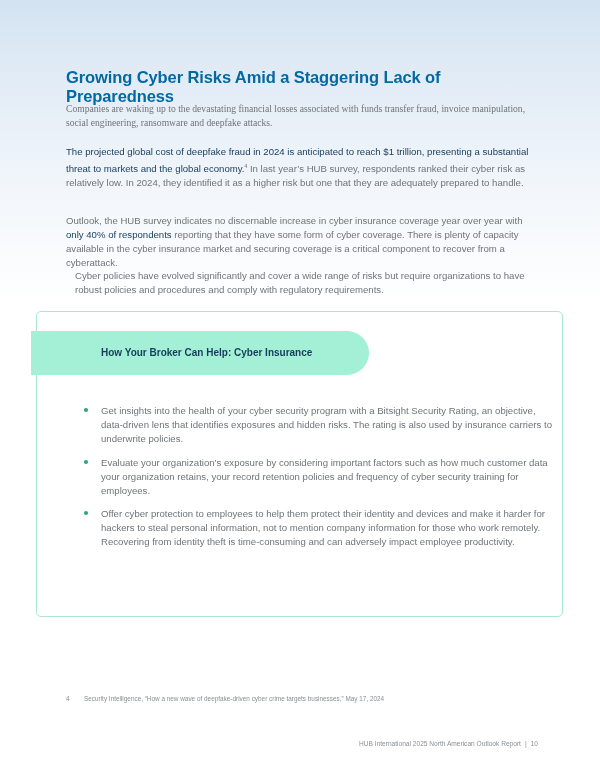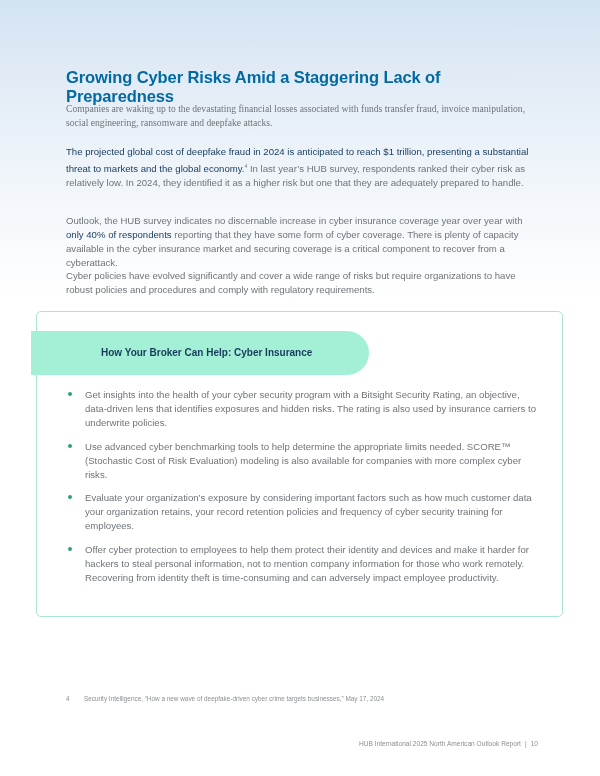--- a/index.html
+++ b/index.html
@@ -15,36 +15,36 @@
     }
     .para {
       position: absolute; left: 66px; width: 470px;
       font-size: 9.6px; line-height: 14px; color: #6f7479; margin: 0;
     }
     .para strong { color: #163b5c; font-weight: normal; }
     .para sup { font-size: 5px; vertical-align: super; color: #6f7479; }
     #p1 { top: 102px; font-family: Liberation Serif, serif; }
     #p2 { top: 145px; }
     #p3 { top: 214px; }
-    #p4 { top: 269px; }
+    #p4 { top: 269px; margin-left: 9px; }
 
     .callout {
       position: absolute; left: 36px; top: 311px; width: 527px; height: 306px;
       border: 1.5px solid #a9e6d4; border-radius: 5px; background: #ffffff;
       box-sizing: border-box;
     }
     .callout-pill {
       position: absolute; left: 31px; top: 331px; width: 338px; height: 44px;
       background: #a4f0d7; border-radius: 0 22px 22px 0;
     }
     .callout-title {
       position: absolute; left: 65px; top: 347px;
       font-size: 10px; font-weight: bold; color: #163b5c; margin: 0; padding-left: 36px;
     }
-    .bullets { position: absolute; left: 66px; top: 388px; width: 470px; margin: 0; padding: 0; list-style: none; }
+    .bullets { position: absolute; left: 66px; top: 388px; width: 470px; margin: 16px; padding: 0; list-style: none; }
     .bullet { position: relative; padding-left: 19px; font-size: 9.6px; line-height: 14px; color: #6f7479; margin-bottom: 9.5px; }
     .bullet-dot {
       position: absolute; left: 2px; top: 4px; width: 4px; height: 4px;
       border-radius: 50%; background: #2aa37a;
     }
 
     .footnote {
       position: absolute; left: 66px; top: 695px; font-size: 6.4px; color: #8a8f94; margin: 0;
     }
     .footnote-num { display: inline-block; width: 18px; }
@@ -74,24 +74,20 @@
 <div class="callout-pill"></div>
 <h2 class="callout-title">How Your Broker Can Help: Cyber Insurance</h2>
 
 <ul class="bullets">
   <li class="bullet">
     <span class="bullet-dot"></span>
     <span>Get insights into the health of your cyber security program with a Bitsight Security Rating, an objective, data-driven lens that identifies exposures and hidden risks. The rating is also used by insurance carriers to underwrite policies.</span>
   </li>
   <li class="bullet">
     <span class="bullet-dot"></span>
-    <span>Use advanced cyber benchmarking tools to help determine the appropriate limits needed. SCORE™ (Stochastic Cost of Risk Evaluation) modeling is also available for companies with more complex cyber risks.</span>
-  </li>
-  <li class="bullet">
-    <span class="bullet-dot"></span>
     <span>Evaluate your organization’s exposure by considering important factors such as how much customer data your organization retains, your record retention policies and frequency of cyber security training for employees.</span>
   </li>
   <li class="bullet">
     <span class="bullet-dot"></span>
     <span>Offer cyber protection to employees to help them protect their identity and devices and make it harder for hackers to steal personal information, not to mention company information for those who work remotely. Recovering from identity theft is time-consuming and can adversely impact employee productivity.</span>
   </li>
 </ul>
 
 <p class="footnote">
   <span class="footnote-num">4</span><span>Security Intelligence, “How a new wave of deepfake-driven cyber crime targets businesses,” May 17, 2024</span>

